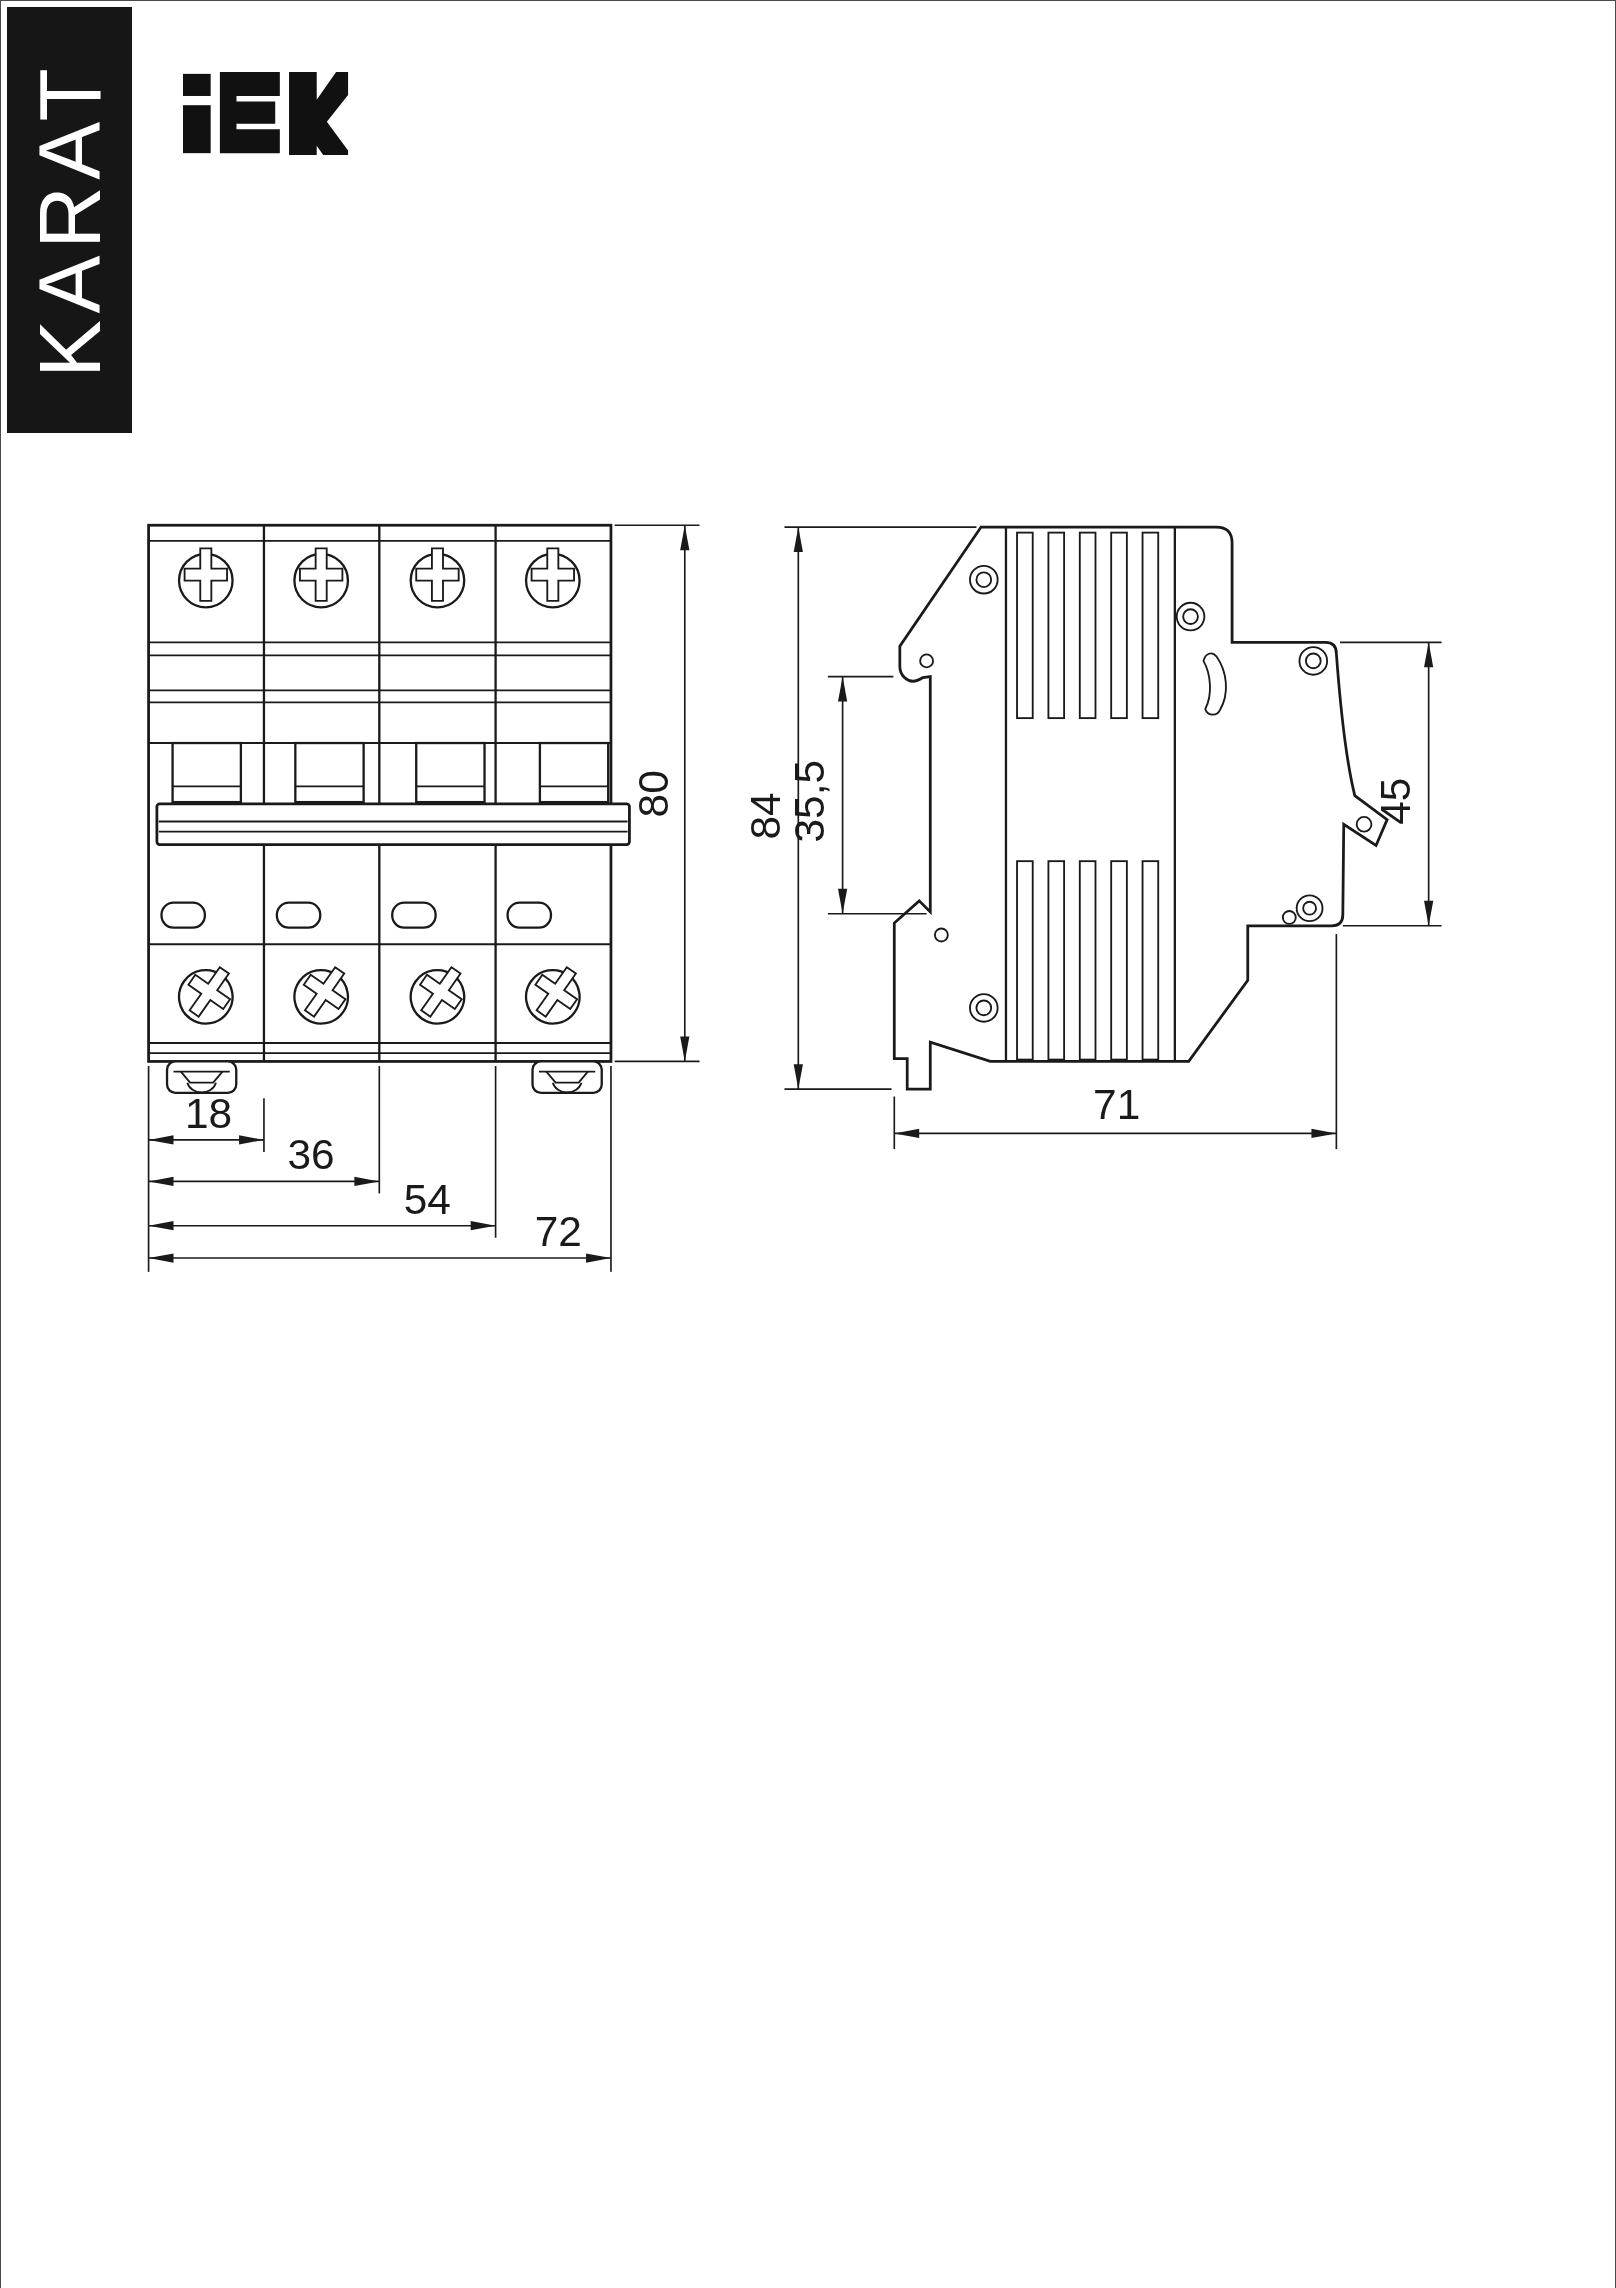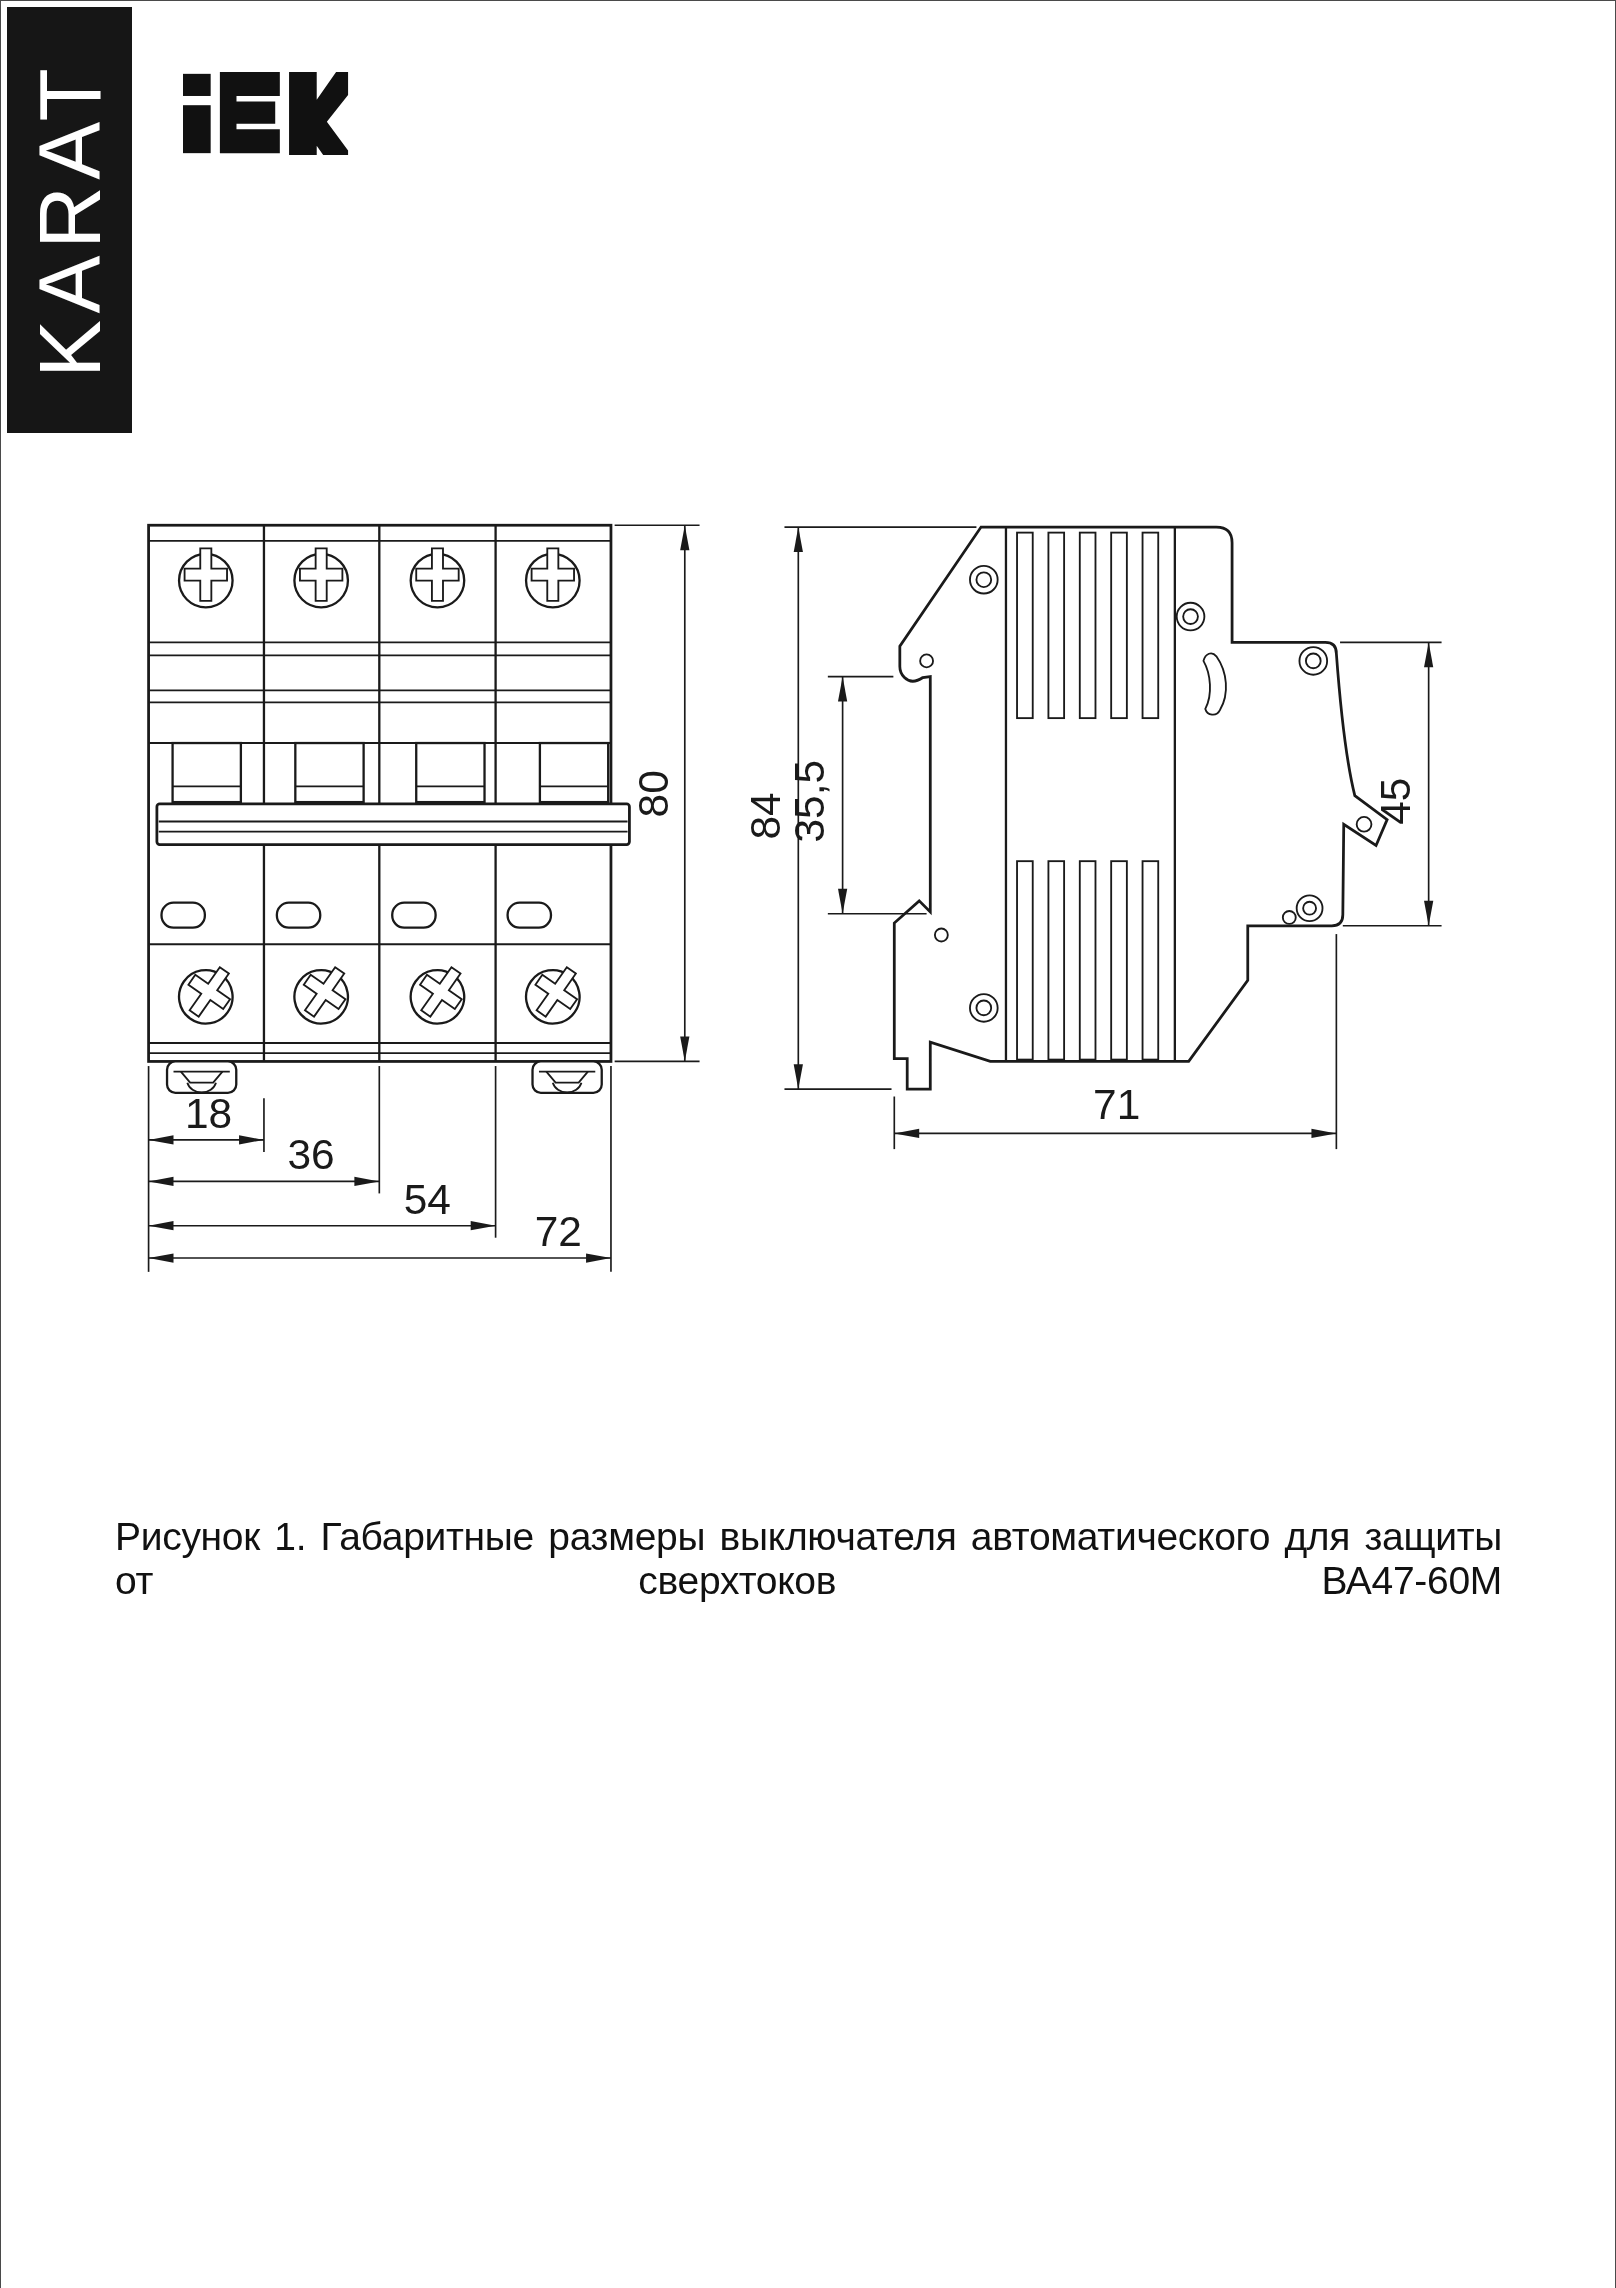--- a/index.html
+++ b/index.html
@@ -292,16 +292,15 @@
         <line class="ln" x1="969" y1="1188" x2="969" y2="1245" stroke-width="1.8"></line>
         <line class="ln" x1="1448" y1="1012" x2="1448" y2="1245" stroke-width="1.8"></line>
         <line class="ln" x1="969" y1="1228" x2="1448" y2="1228" stroke-width="1.8"></line>
         <path class="ar" d="M969,1228 l27,-5 v10 z"></path>
         <path class="ar" d="M1448,1228 l-27,-5 v10 z"></path>
         <text class="dimtext" x="1210" y="1212" text-anchor="middle">71</text>
       </g>
     </g>
   </svg>
 
-  <div class="caption">Рисунок 1. Габаритные размеры выключателя автоматического для защиты от сверхтоков ВА47-60М</div>
 
 </div>
 
 
 </body></html>

